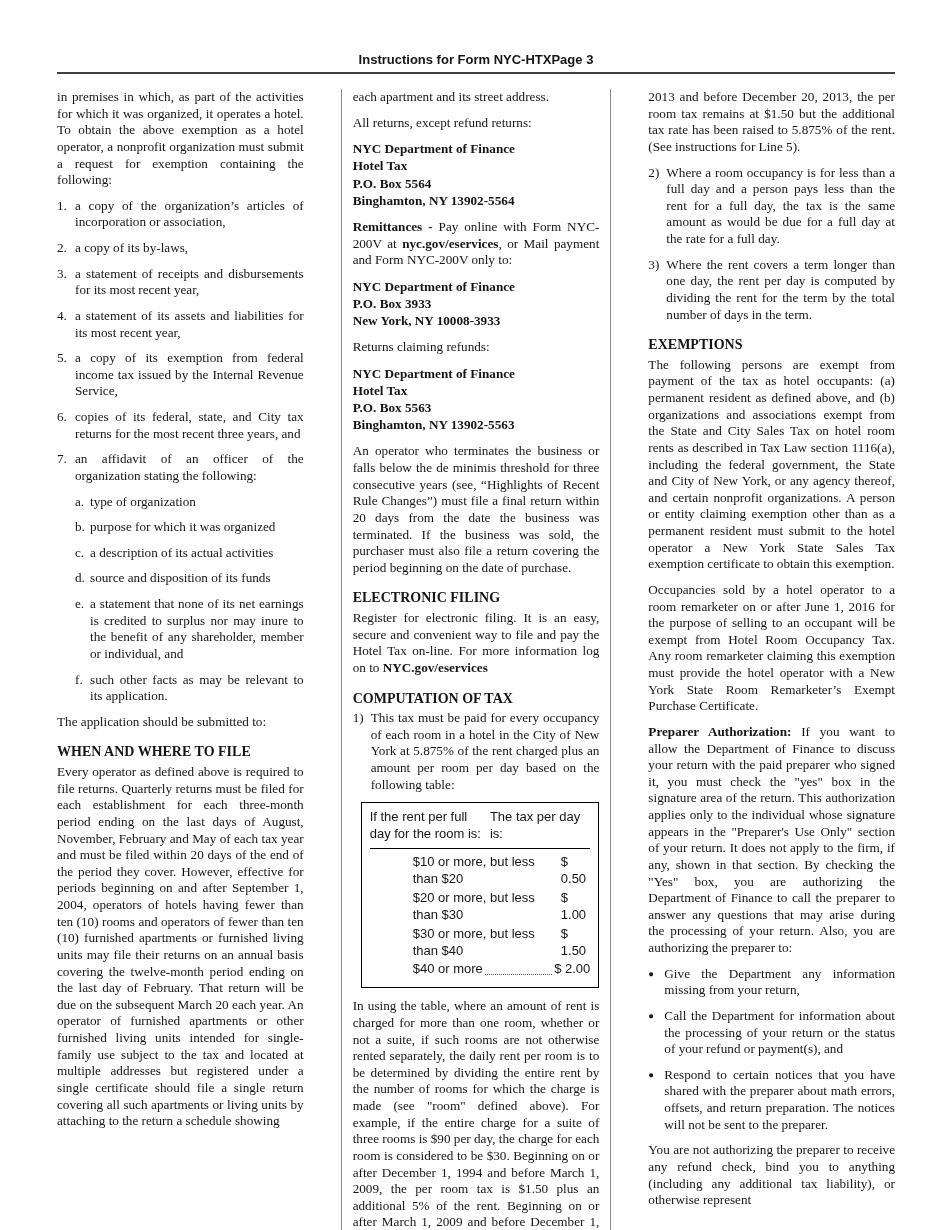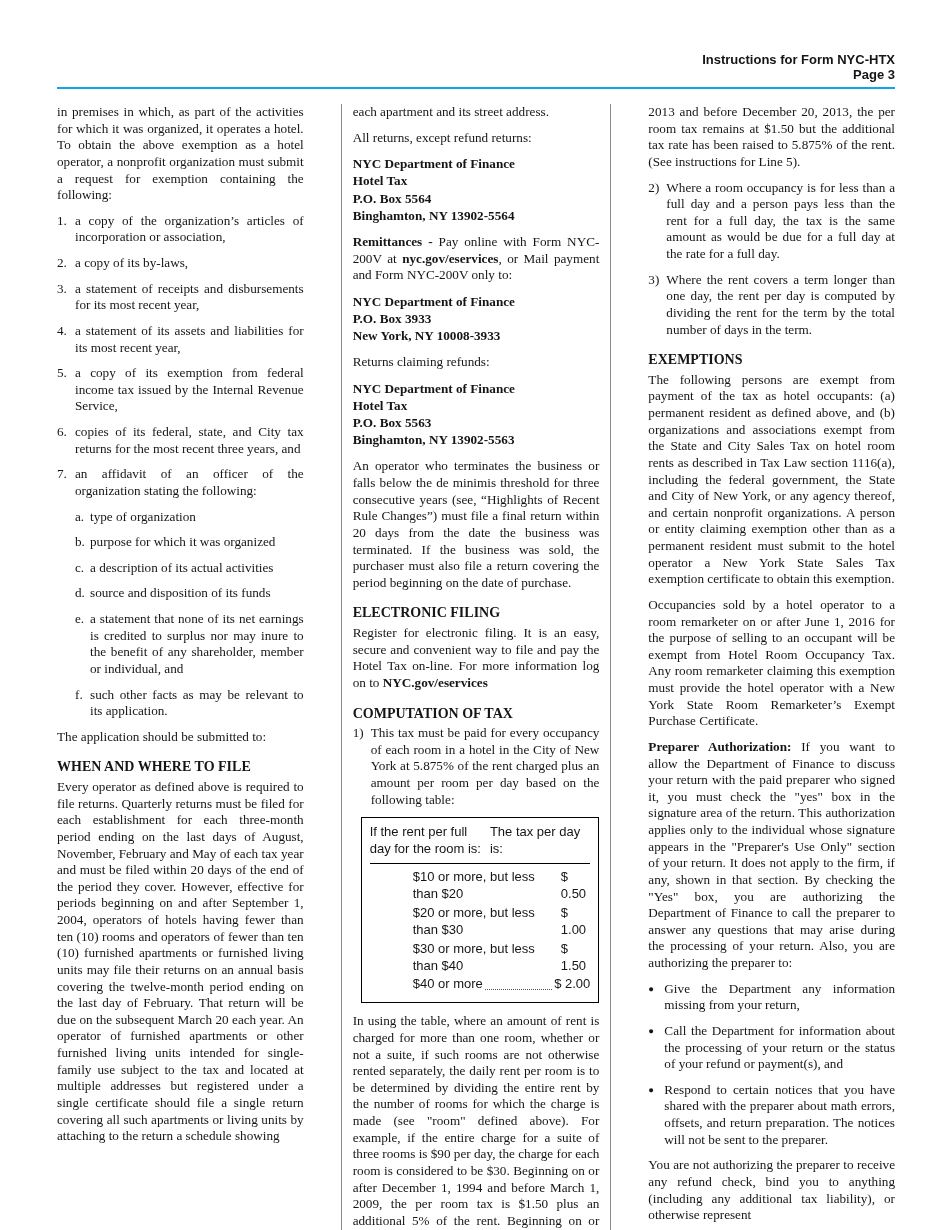--- a/index.html
+++ b/index.html
@@ -5,21 +5,21 @@
   * { box-sizing: border-box; }
   html, body { margin: 0; padding: 0; background: #ffffff; }
   .page {
     width: 950px; height: 1230px; background: #fff;
     font-family: "Liberation Serif", serif; color: #151515;
     padding: 52px 55px 34px 57px; overflow: hidden;
   }
   .header {
     display: flex; justify-content: center; align-items: flex-end;
     font-family: "Liberation Sans", sans-serif; font-weight: bold; font-size: 13px;
-    border-bottom: 2px solid #0ea5e9; padding-bottom: 5px; flex-direction: column;
+    border-bottom: 2px solid #404040; padding-bottom: 5px;
   }
   .columns { display: flex; align-items: stretch; margin-top: 15px; gap: 26px; }
   .col { flex: 1 1 0; font-size: 13.2px; line-height: 1.26; text-align: justify; min-width: 0; }
   .col1 { padding-right: 11px; }
   .col2 { border-left: 1px solid #8a8a8a; border-right: 1px solid #8a8a8a; padding: 0 11px; }
   .col3 { padding-left: 11px; }
   p.block { margin: 0 0 9px 0; }
   h3.block { font-size: 14px; font-weight: bold; margin: 13px 0 3px 0; text-align: left; }
   .li { display: flex; margin: 0 0 9px 0; }
   .li-num { flex: 0 0 18px; }

